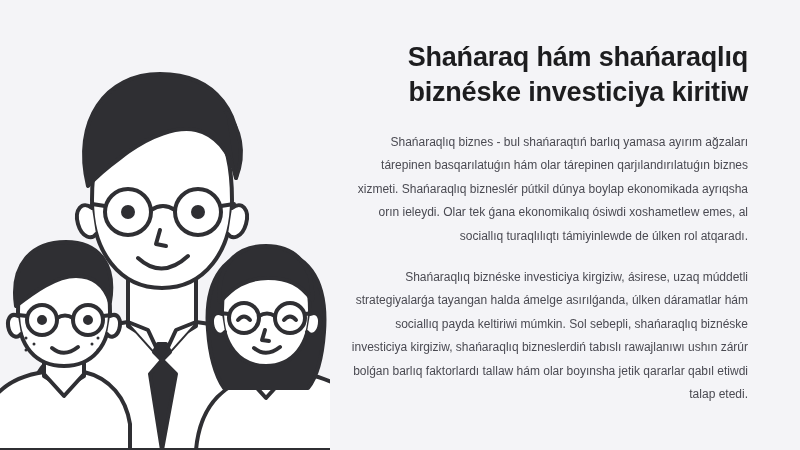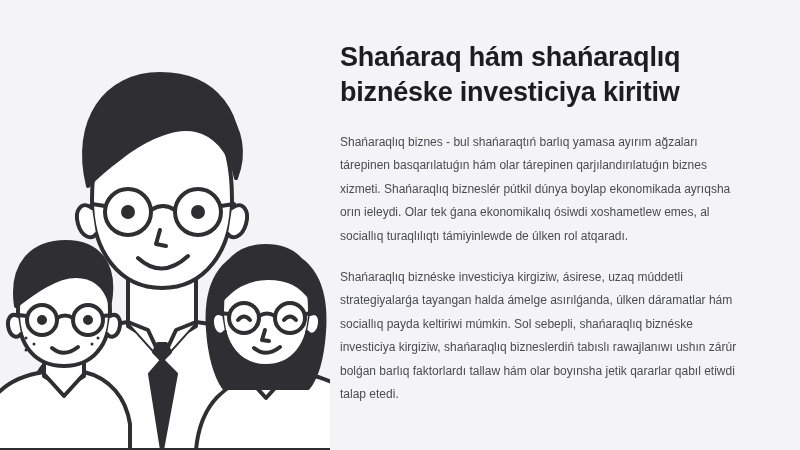--- a/index.html
+++ b/index.html
@@ -30,20 +30,21 @@
   .illustration-pane svg {
     position: absolute;
     left: 0;
     top: 0;
     display: block;
   }
   .content-pane {
     flex: 1 1 auto;
     padding: 40px 52px 0 10px;
     box-sizing: border-box;
+    text-align: right;
   }
   .slide-title {
     font-size: 27px;
     line-height: 1.28;
     font-weight: bold;
     color: #1d1d1f;
     letter-spacing: -0.2px;
     margin: 0 0 22px 0;
     max-width: 420px;
   }

